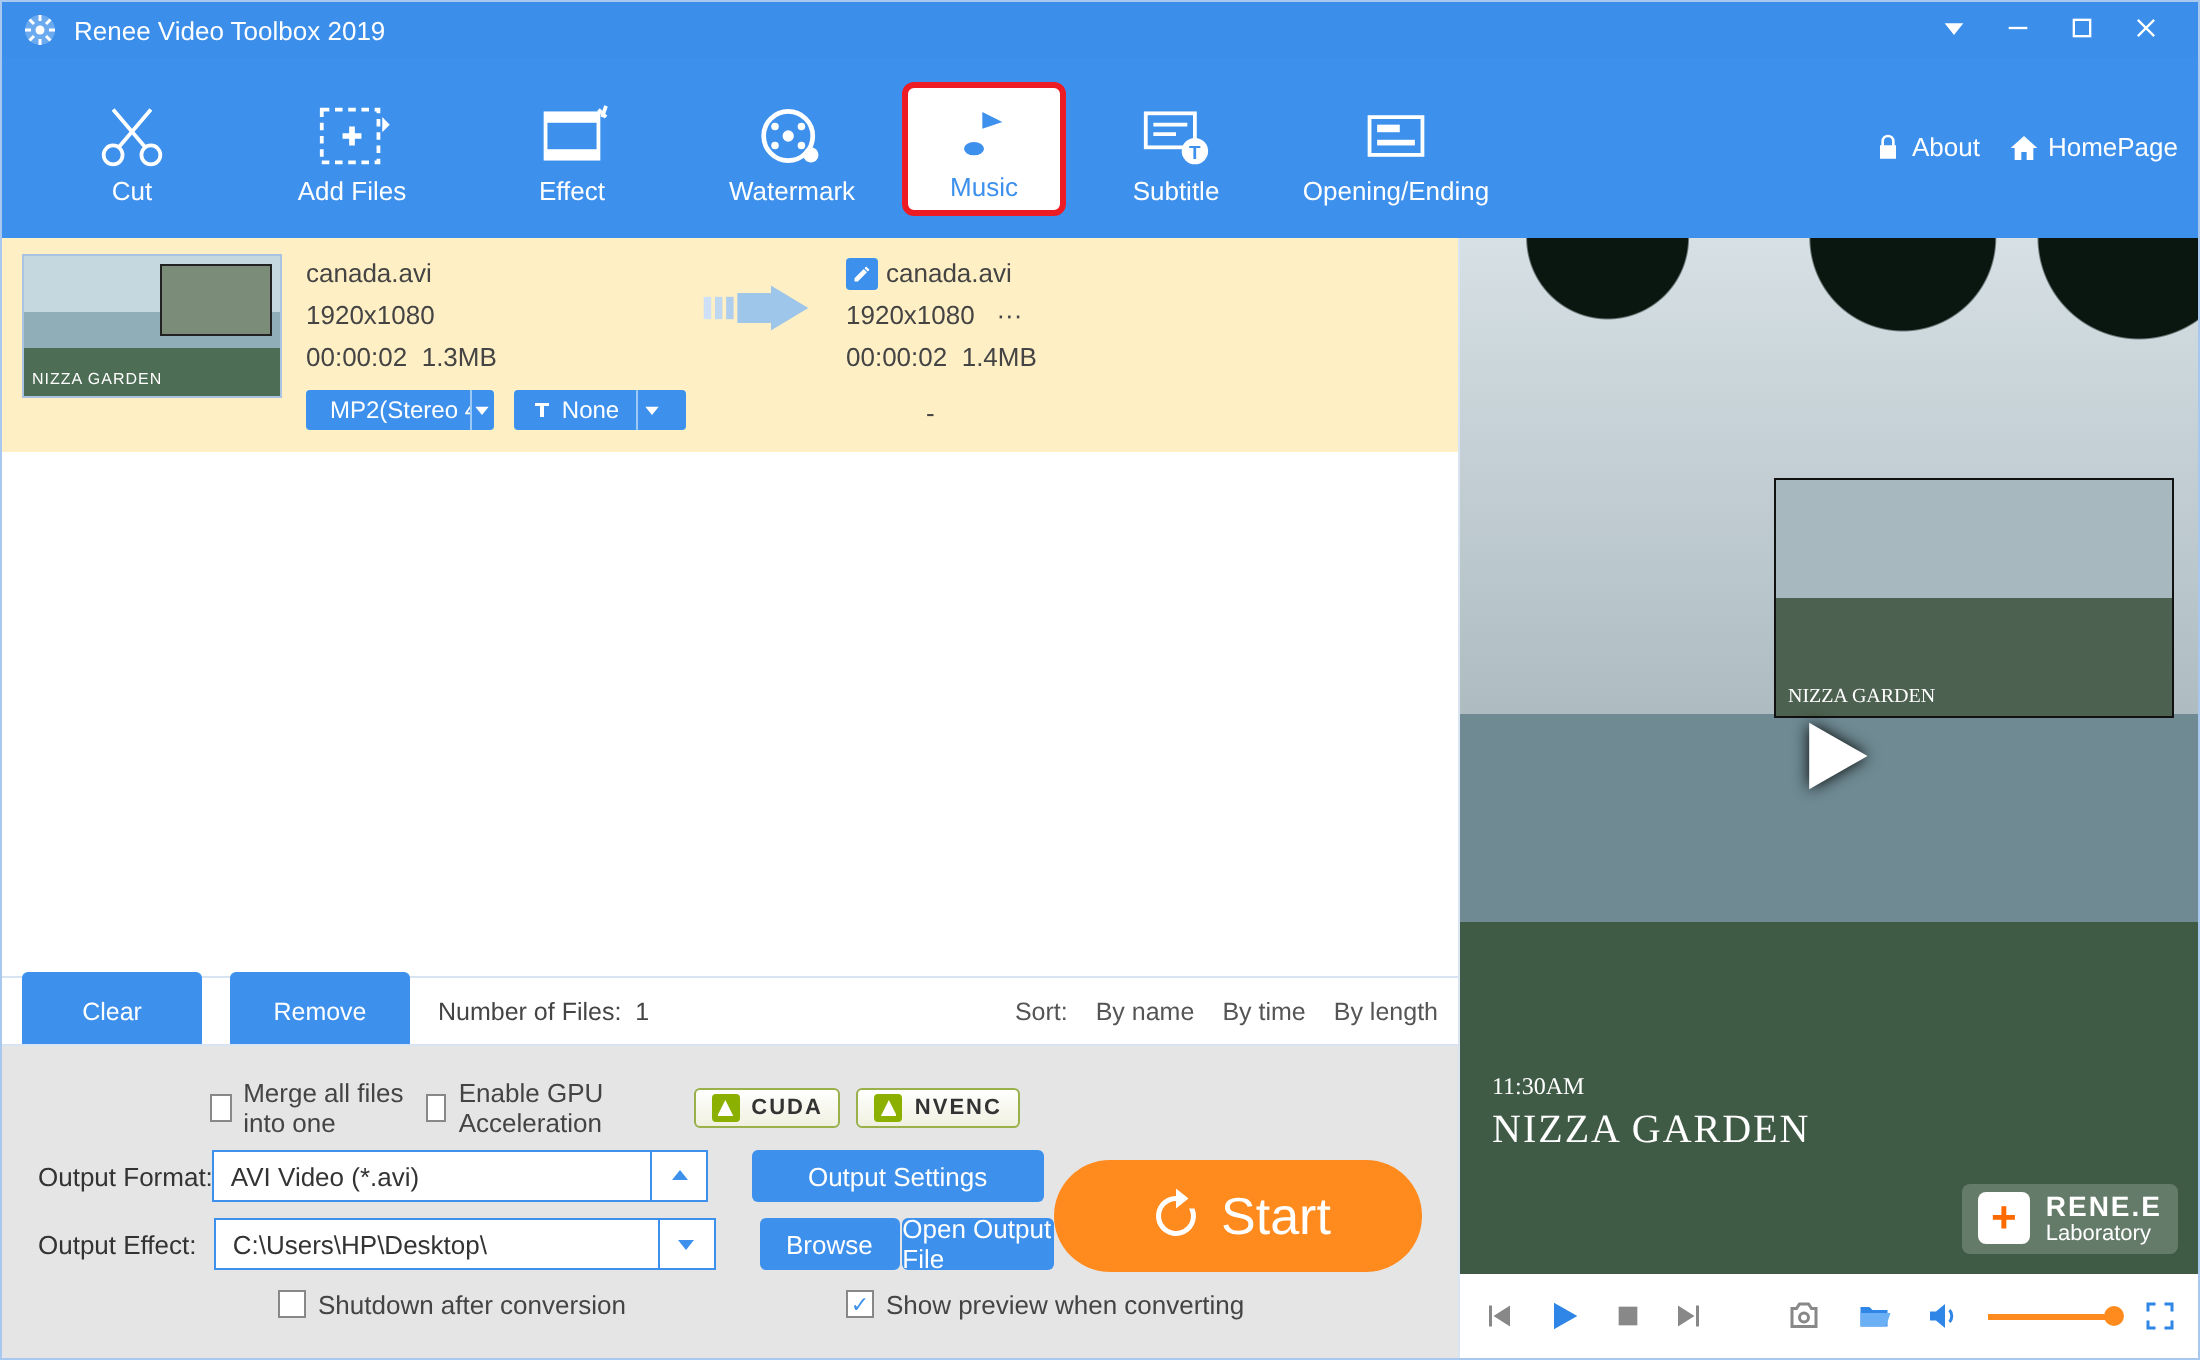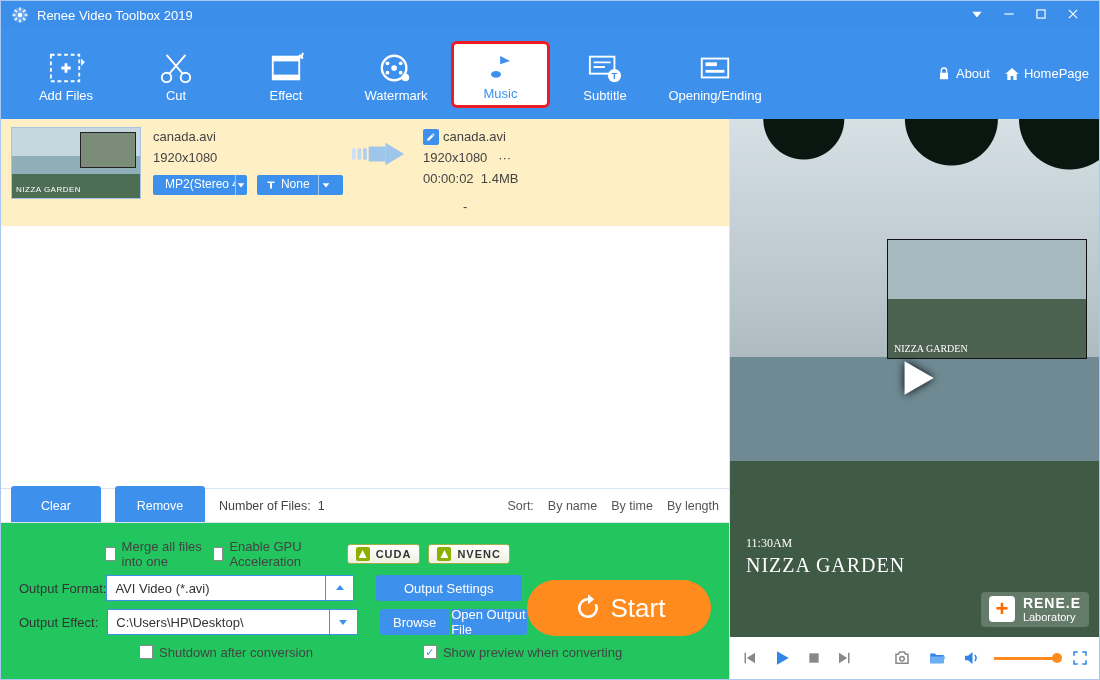--- a/index.html
+++ b/index.html
@@ -8,21 +8,21 @@
   
   .titlebar { height: 28px; background: #3b8eea; display: flex; align-items: center; color: #fff; font-size: 13px; padding: 0 10px; }
   .titlebar .logo { width: 18px; height: 18px; margin-right: 8px; }
   .titlebar .spacer { flex: 1; }
   .titlebar .win-btn { width: 32px; text-align: center; font-size: 14px; cursor: pointer; }
   
   .toolbar { height: 90px; background: #3d90ec; display: flex; align-items: center; color: #fff; padding: 0 10px; }
   .tool { width: 110px; text-align: center; font-size: 13px; cursor: pointer; padding-top: 2px; }
   .tool .ticon { height: 40px; display: flex; align-items: center; justify-content: center; }
   .tool .ticon svg { fill: #fff; }
-  .tool.highlight { border: 3px solid #ed1c24; border-radius: 6px; background: #ffffff; color: #3d90ec; padding: 2px 0 4px 0; width: 99px; }
+  .tool.highlight { border: 3px solid #ed1c24; border-radius: 6px; background: #ffffff; color: #3d90ec; padding: 2px 0 4px 0; width: 82px; }
   .tool.highlight svg { fill: #3d90ec; }
   .toolbar .tspacer { flex: 1; }
   .toolbar .small-link { font-size: 13px; margin-left: 14px; display: flex; align-items: flex-start; cursor: pointer; }
   .toolbar .small-link svg { fill: #fff; margin-right: 4px; }
   
   .main { flex: 1; display: flex; background: #ffffff; min-height: 0; }
   .left { flex: 1; display: flex; flex-direction: column; min-width: 0; }
   .filelist { flex: 1; overflow: hidden; }
   .file-row { background: #ffefc4; padding: 8px 10px; display: flex; align-items: flex-start; font-size: 13px; color: #444; }
   .thumb { width: 130px; height: 72px; background: linear-gradient(to bottom, #9fb9c4 0%, #adc6d0 40%, #3a5a45 40%, #4d6d55 100%); border: 1px solid #a8c4e0; position: relative; }
@@ -44,21 +44,21 @@
   .pill .parrow{ width:16px; height:20px; border-left:1px solid rgba(255,255,255,0.5); display:flex; align-items:center; justify-content:center; }
   .pill.w1{ width:120px; } .pill.w2{ width:110px; }
   
   .list-actions { height: 34px; border-top:1px solid #d8e4f2; display:flex; align-items:center; padding:0 10px; font-size:12.5px; color:#333; gap:14px; }
   .la-btn { background:#3d90ec; color:#fff; border-radius:3px; height:40px; width:90px; display:flex; align-items:center; justify-content:center; cursor:pointer; }
   .la-label{ color:#444; }
   .list-actions .spacer{ flex:1; }
   .sorttag{ color:#555; cursor:pointer; }
   .sortlabel{ color:#555; }
   
-  .bottom { background:#22c55e; border-top:1px solid #d8e4f2; padding:14px 18px 14px 18px; font-size:13px; color:#333; }
+  .bottom { background:#e5e5e5; border-top:1px solid #d8e4f2; padding:14px 18px 14px 18px; font-size:13px; color:#333; }
   .brow{ display:flex; align-items:center; height:34px; }
   .brow .lab{ width:120px; }
   .chk{ display:flex; align-items:center; gap:6px; color:#444; cursor:pointer; }
   .chk .box{ width:14px; height:14px; border:1px solid #888; background:#fff; display:flex; align-items:center; justify-content:center; font-size:11px; color:#3d90ec; }
   .combo{ display:flex; align-items:center; width:340px; }
   .combo .cbody{ flex:1; border:1px solid #3d90ec; height:26px; display:flex; align-items:center; padding:0 8px; background:#fff; font-size:13px; }
   .combo .carrow{ width:28px; height:26px; border:1px solid #3d90ec; border-left:none; background:#fff; display:flex; align-items:center; justify-content:center; cursor:pointer; }
   .bluebtn{ background:#3d90ec; color:#fff; border-radius:3px; height:26px; display:flex; align-items:center; justify-content:center; cursor:pointer; font-size:13px; }
   .gpu-badge{ height:20px; border:1px solid #9ab04a; border-radius:3px; padding:0 8px; display:flex; align-items:center; font-size:11px; font-weight:bold; letter-spacing:1px; background:linear-gradient(#fff,#f0f0e0); color:#333; }
   .gpu-badge .dot{ width:14px; height:14px; background:#8bb000; border-radius:2px; margin-right:6px; display:flex; align-items:center; justify-content:center;}
@@ -116,36 +116,36 @@
         </svg></div>
     <div class="win-btn"><svg width="14" height="14" viewBox="0 0 24 24">
           <path d="M5 5l14 14M19 5L5 19" stroke="#fff" stroke-width="2"></path>
         </svg></div>
   </div>
 
   <div class="toolbar">
     <div class="tool">
       <div class="ticon">
           <svg width="38" height="34" viewBox="0 0 40 36">
+            <circle cx="10" cy="28" r="5" fill="none" stroke="#fff" stroke-width="2"></circle>
+            <circle cx="30" cy="28" r="5" fill="none" stroke="#fff" stroke-width="2"></circle>
+            <path d="M13 24L30 4M27 24L10 4" stroke="#fff" stroke-width="2"></path>
+          </svg>
+        </div>
+      <div>Cut</div>
+    </div>
+    <div class="tool">
+      <div class="ticon">
+          <svg width="38" height="34" viewBox="0 0 40 36">
             <rect x="4" y="4" width="30" height="28" fill="none" stroke="#fff" stroke-width="2" stroke-dasharray="4 3"></rect>
             <path d="M15 18h10M20 13v10" stroke="#fff" stroke-width="3"></path>
             <path d="M36 8l4 4-4 4z" fill="#fff"></path>
           </svg>
         </div>
       <div>Add Files</div>
-    </div>
-    <div class="tool">
-      <div class="ticon">
-          <svg width="38" height="34" viewBox="0 0 40 36">
-            <circle cx="10" cy="28" r="5" fill="none" stroke="#fff" stroke-width="2"></circle>
-            <circle cx="30" cy="28" r="5" fill="none" stroke="#fff" stroke-width="2"></circle>
-            <path d="M13 24L30 4M27 24L10 4" stroke="#fff" stroke-width="2"></path>
-          </svg>
-        </div>
-      <div>Cut</div>
     </div>
     <div class="tool">
       <div class="ticon">
           <svg width="38" height="34" viewBox="0 0 40 36">
             <rect x="6" y="6" width="28" height="24" fill="none" stroke="#fff" stroke-width="2"></rect>
             <rect x="6" y="6" width="28" height="5" fill="#fff"></rect>
             <rect x="6" y="25" width="28" height="5" fill="#fff"></rect>
             <path d="M34 4l4 4M38 2l-2 6" stroke="#fff" stroke-width="2"></path>
           </svg>
         </div>
@@ -217,20 +217,21 @@
           <div class="thumb">
             <div class="tsky"></div>
               <div class="twater"></div>
               <div class="tgrass"></div>
             <div class="tpip"></div>
             <div class="tlabel">NIZZA GARDEN</div>
           </div>
           <div class="srcinfo">
             <div>canada.avi</div>
             <div>1920x1080</div>
+            <div><span>00:00:02</span>&nbsp;&nbsp;<span>1.3MB</span></div>
             <div class="pills">
               <div class="pill w1">
                 <div class="pbody">
                     <svg width="12" height="12" viewBox="0 0 24 24">
                       <path d="M4 9v6h4l6 5V4L8 9z"></path>
                     </svg>
                     <span>MP2(Stereo 4</span>
                   </div>
                 <div class="parrow">
                     <svg width="10" height="10" viewBox="0 0 24 24">

